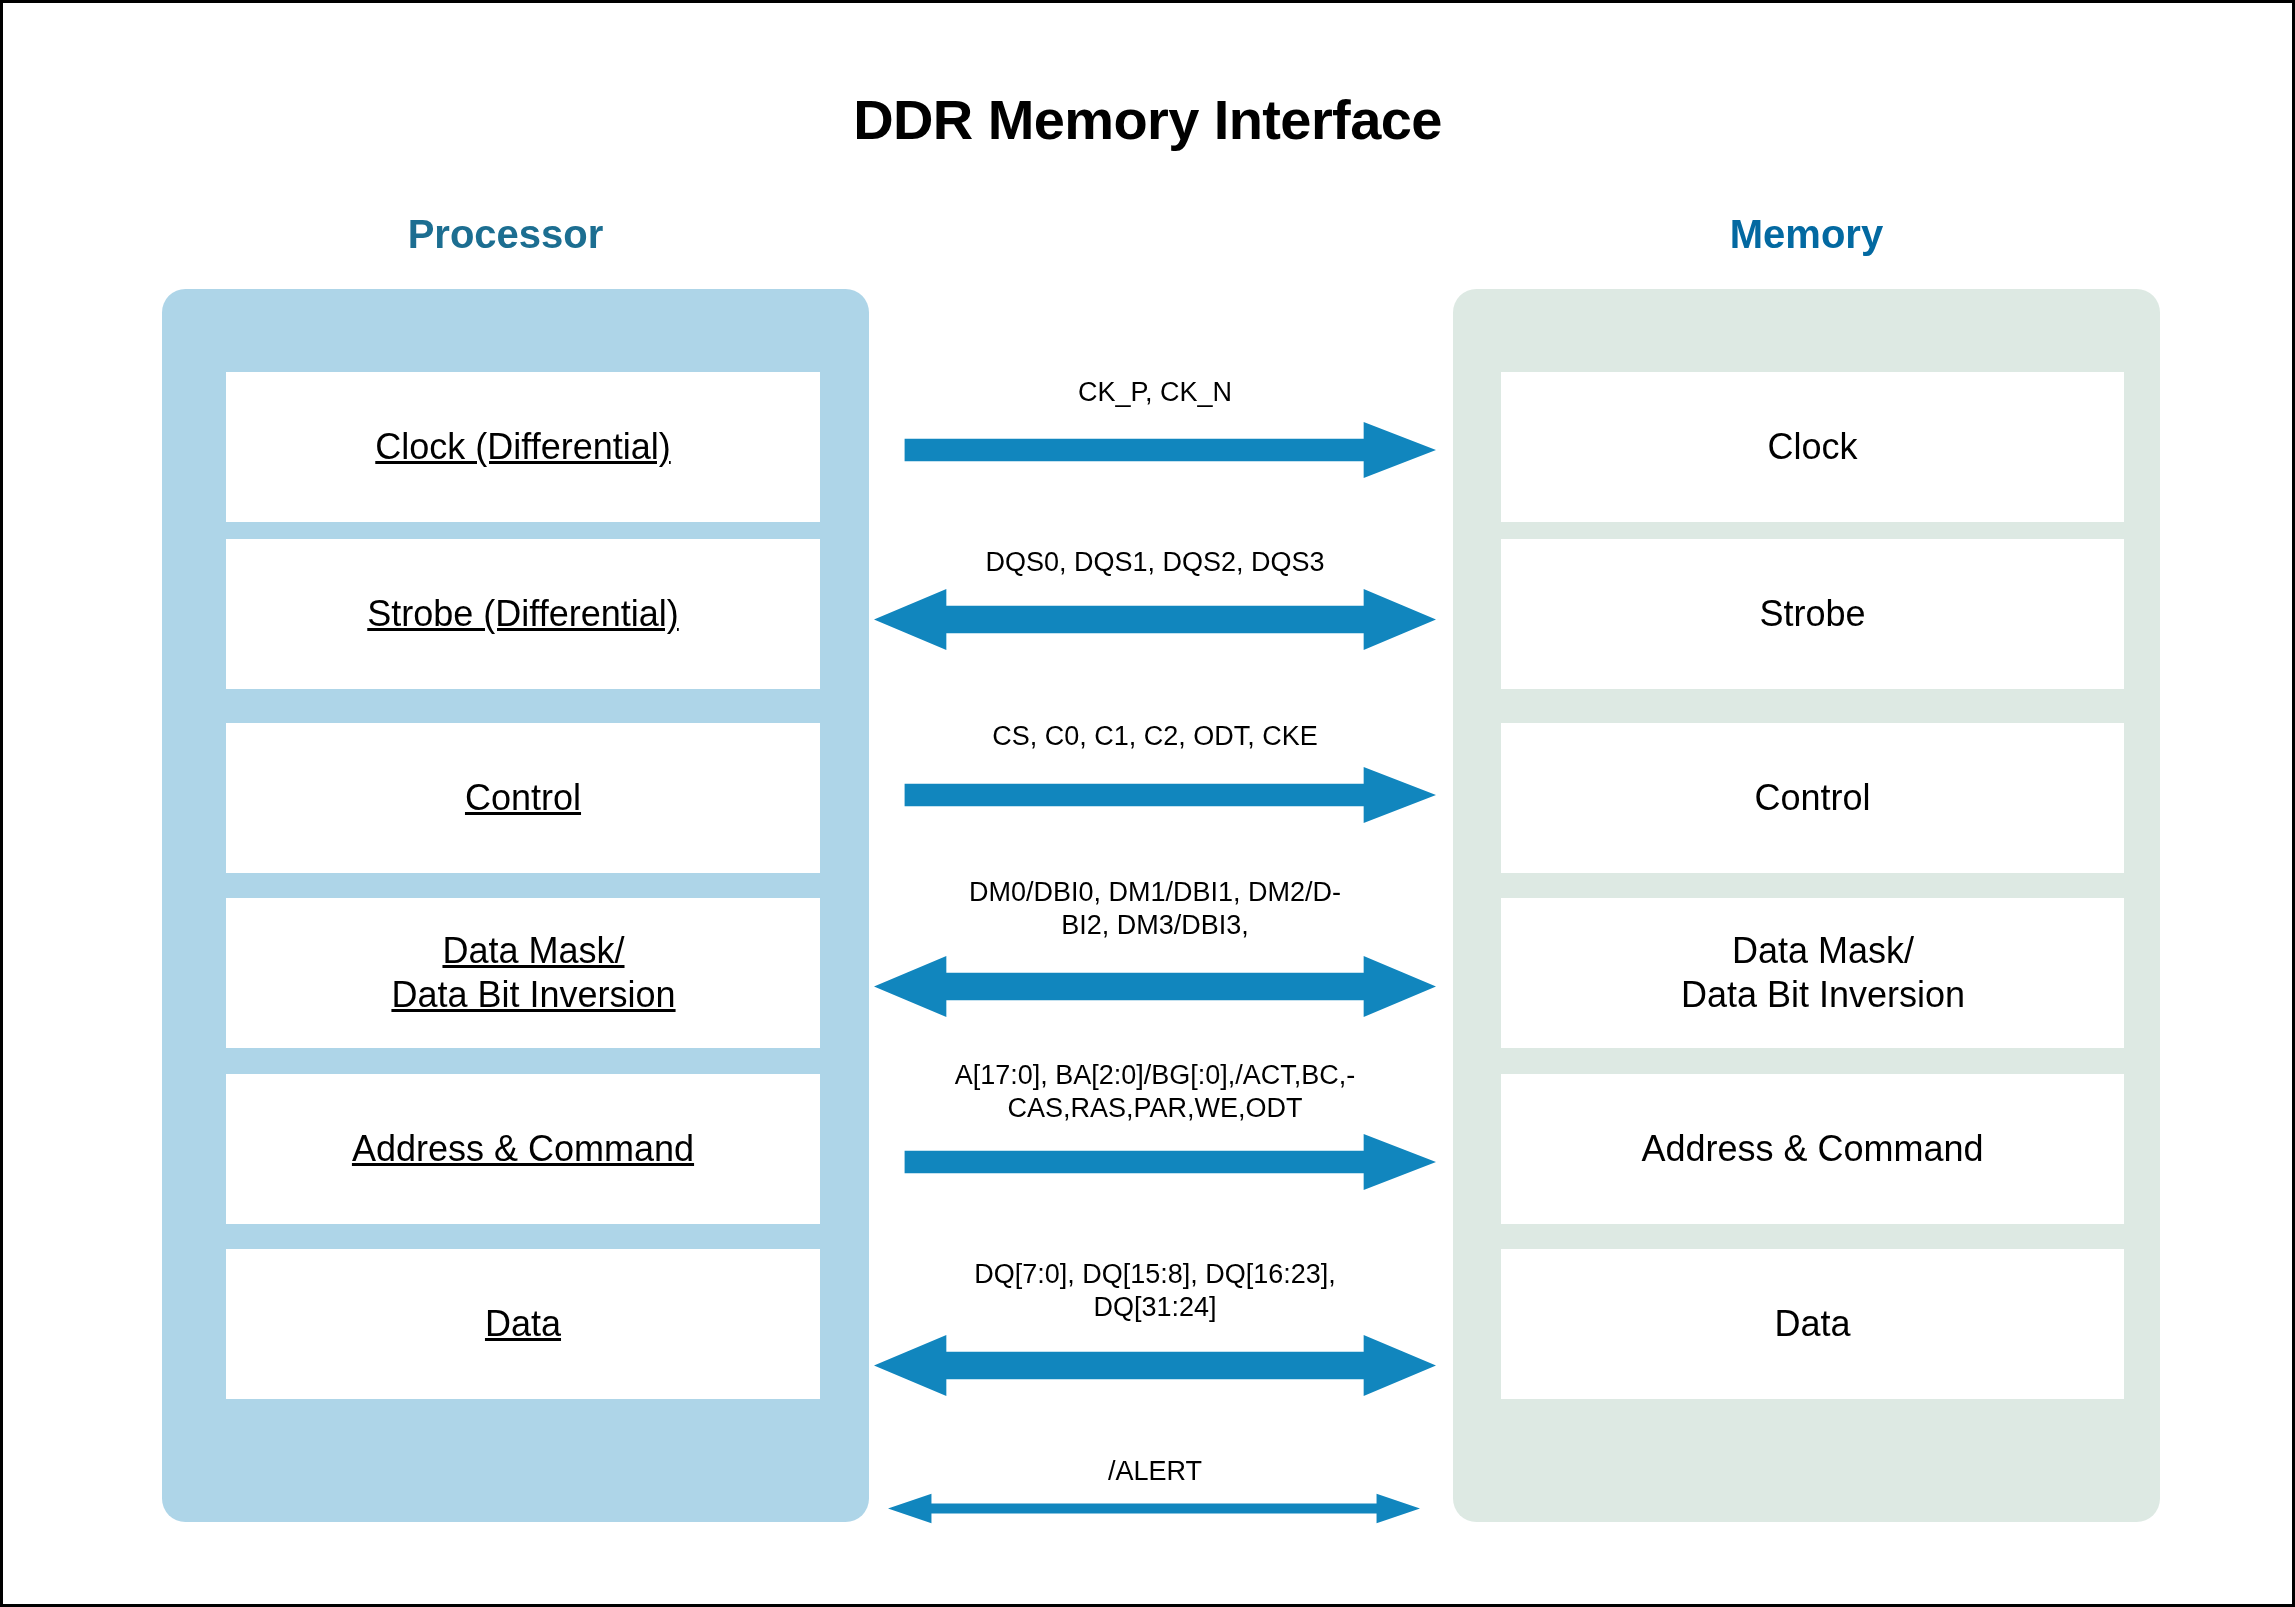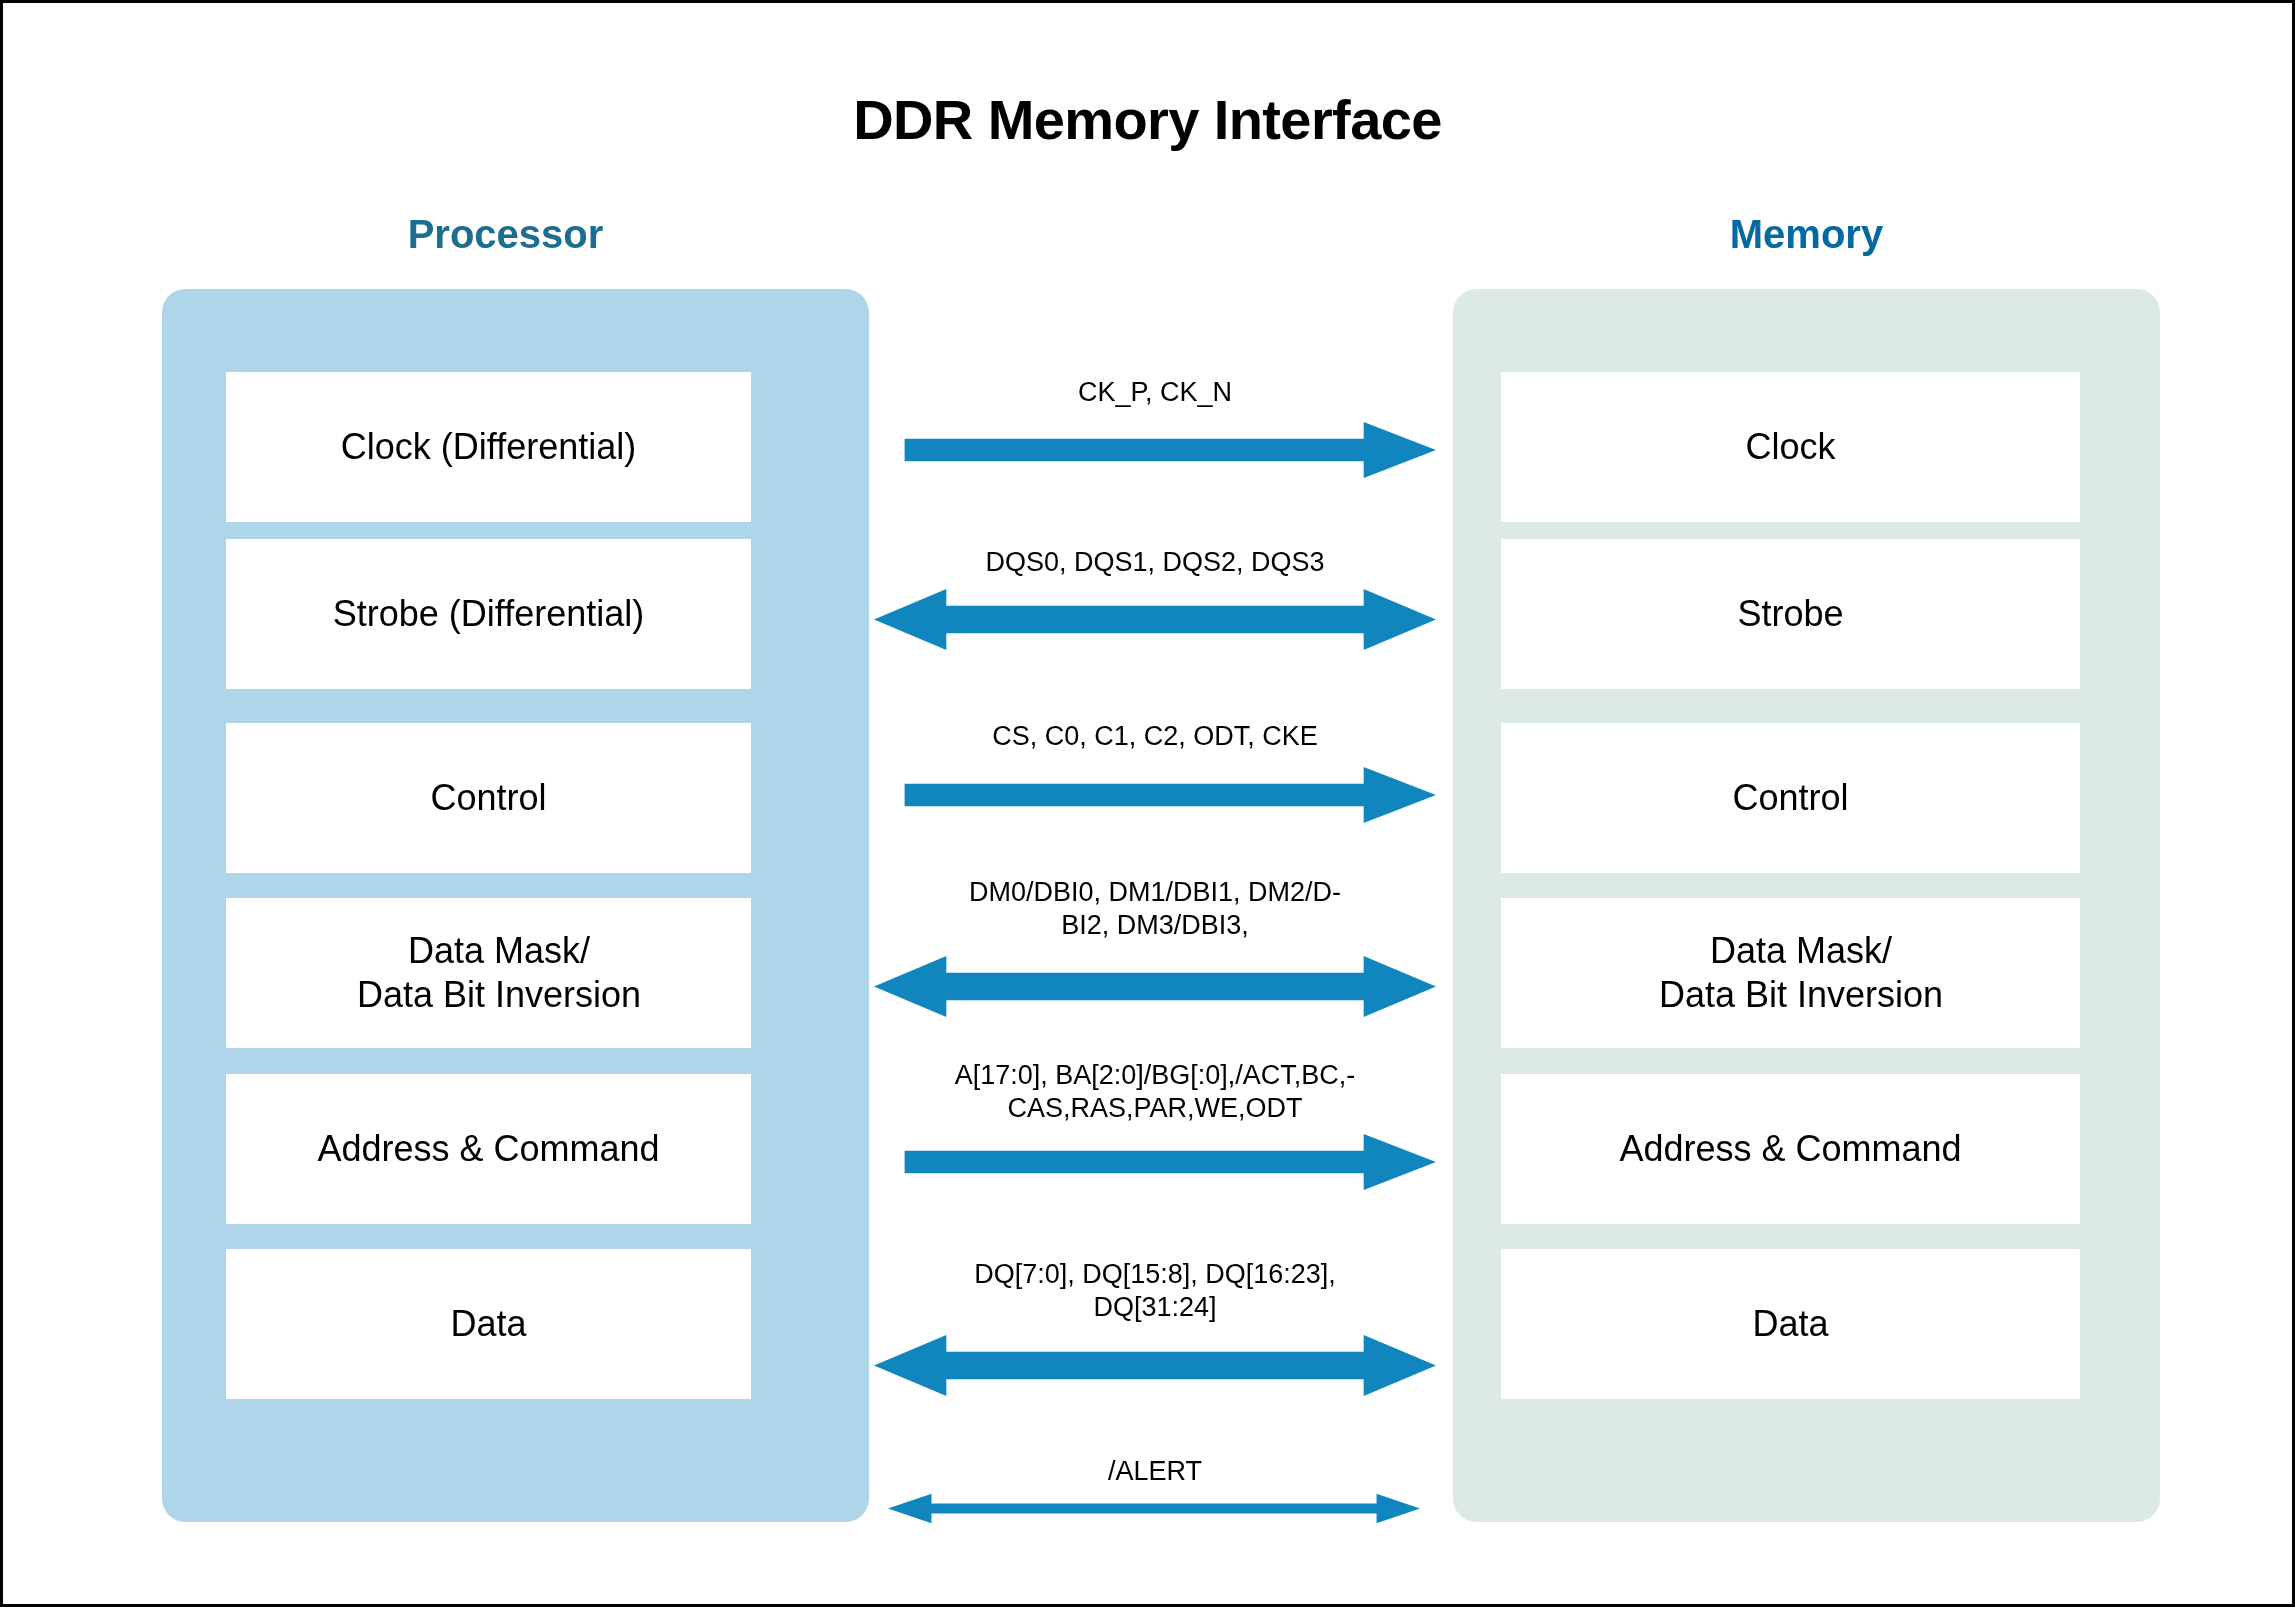--- a/index.html
+++ b/index.html
@@ -81,22 +81,22 @@
     align-items: center;
     justify-content: center;
     text-align: center;
     color: #000000;
     font-size: 36px;
     line-height: 1.22;
     font-weight: normal;
     box-sizing: border-box;
     padding: 0 11px;
   }
-  .proc-block { left: 223px; width: 525px; }
-  .mem-block  { left: 1498px; width: 579px; }
+  .proc-block { left: 223px; width: 594px; text-decoration: underline; }
+  .mem-block  { left: 1498px; width: 623px; }
 
   
   .row-0 { top: 369px;  height: 150px; }
   .row-1 { top: 536px;  height: 150px; }
   .row-2 { top: 720px; height: 150px; }
   .row-3 { top: 895px; height: 150px; padding-left: 32px; }
   .row-4 { top: 1071px; height: 150px; }
   .row-5 { top: 1246px; height: 150px; }
 
   

